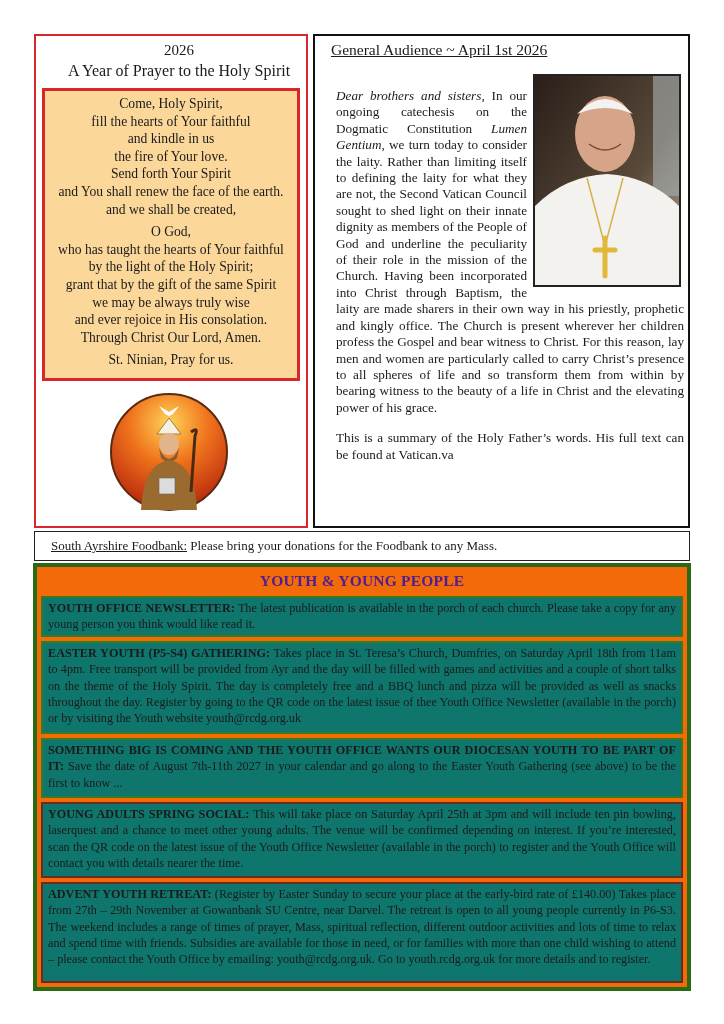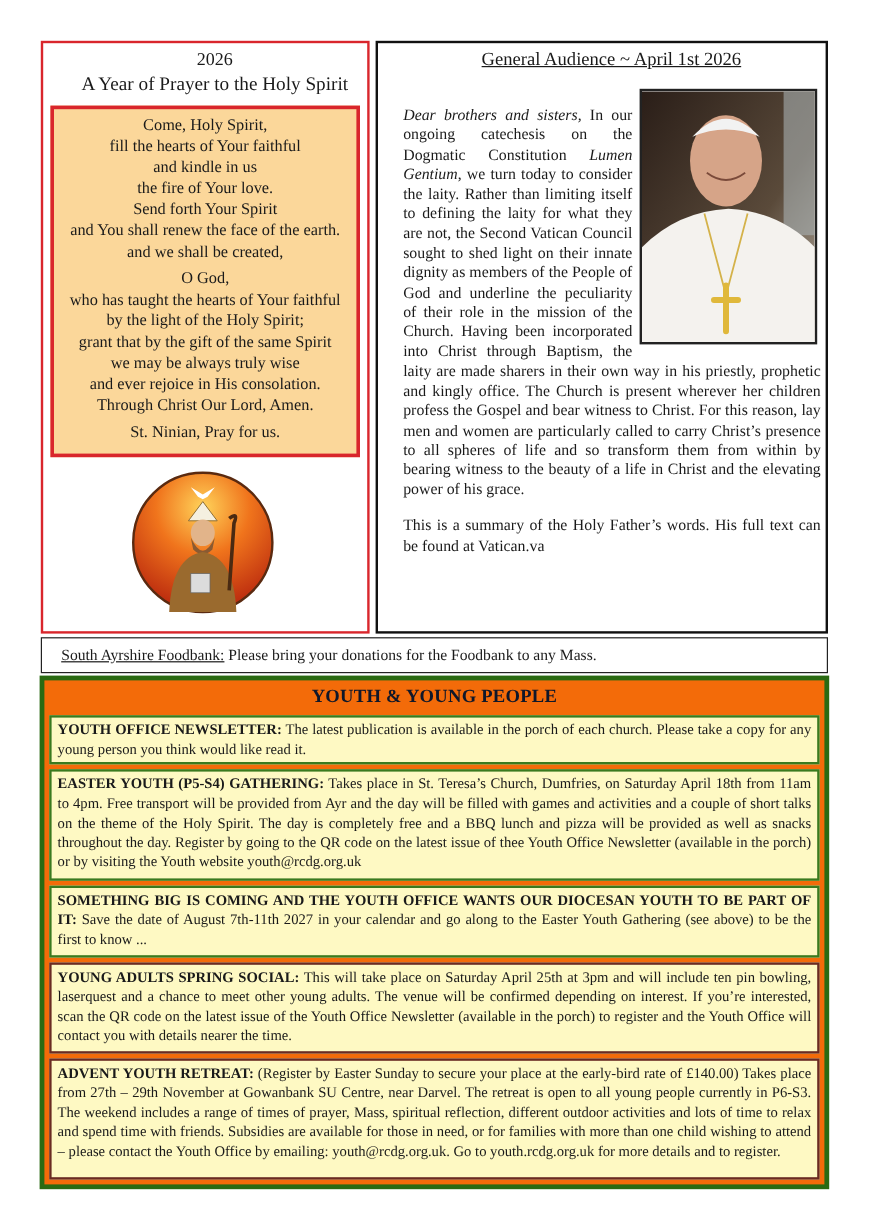--- a/index.html
+++ b/index.html
@@ -13,37 +13,37 @@
   #left-panel .yt { text-align: center; font-size: 16px; line-height: 22px; }
   #prayer-box { position: absolute; left: 6px; top: 52px; width: 258px; height: 293px;
                 border: 3px solid #d9262c; background: #fbd79a; box-sizing: border-box;
                 text-align: center; font-size: 13.6px; line-height: 17.6px; padding-top: 4px; }
   #prayer-box .gap { height: 5px; }
   #saint-medallion { position: absolute; left: 73px; top: 356px; width: 120px; height: 120px; }
 
   
   #right-panel { left: 313px; top: 34px; width: 377px; height: 494px; border: 2px solid #111; background: #fff;
                  font-size: 13.2px; line-height: 16.4px; text-align: justify; }
-  #right-panel .title { text-align: center; font-size: 15.5px; line-height: 20px; text-decoration: underline; margin: 4px 0 14px 0; }
+  #right-panel .title { text-align: left; font-size: 15.5px; line-height: 20px; text-decoration: underline; margin: 4px 0 14px 0; }
   #pope-photo { float: right; width: 148px; height: 213px; margin: 0 3px 2px 6px; border: 2px solid #222;
                 box-sizing: border-box; position: relative; overflow: hidden; }
   #right-panel .body { padding: 0 4px 0 5px; }
   #right-panel p { margin: 0; }
   #right-panel .para-gap { height: 14px; }
 
   
   #foodbank { left: 34px; top: 531px; width: 656px; height: 30px; border: 1.5px solid #222;
               text-align: left; font-size: 13px; line-height: 27px; }
   #foodbank .u { text-decoration: underline; }
 
   
   #youth { left: 33px; top: 563px; width: 658px; height: 428px; background: #2a6a12; padding: 4px; }
   #youth-inner { position: absolute; left: 4px; top: 4px; right: 4px; bottom: 4px; background: #f36b09; }
-  #youth-title { text-align: center; color: #0f172a; font-weight: bold; font-size: 15.5px; line-height: 22px; padding-top: 3px; letter-spacing: 0.2px; }
-  .ybox { position: absolute; left: 4px; right: 4px; background: #fef9c3; box-sizing: border-box;
+  #youth-title { text-align: center; color: #4c1d95; font-weight: bold; font-size: 15.5px; line-height: 22px; padding-top: 3px; letter-spacing: 0.2px; }
+  .ybox { position: absolute; left: 4px; right: 4px; background: #0f766e; box-sizing: border-box;
           font-size: 12.2px; line-height: 16.3px; text-align: justify; padding: 2px 5px; }
   .ybox.green { border: 2px solid #3a7a1f; }
   .ybox.brown { border: 2px solid #6a2b22; }
   .ybox b { font-weight: bold; }
 </style>
 </head>
 <body>
 
 <div id="left-panel" class="abs">
   <div class="yr">2026</div>

